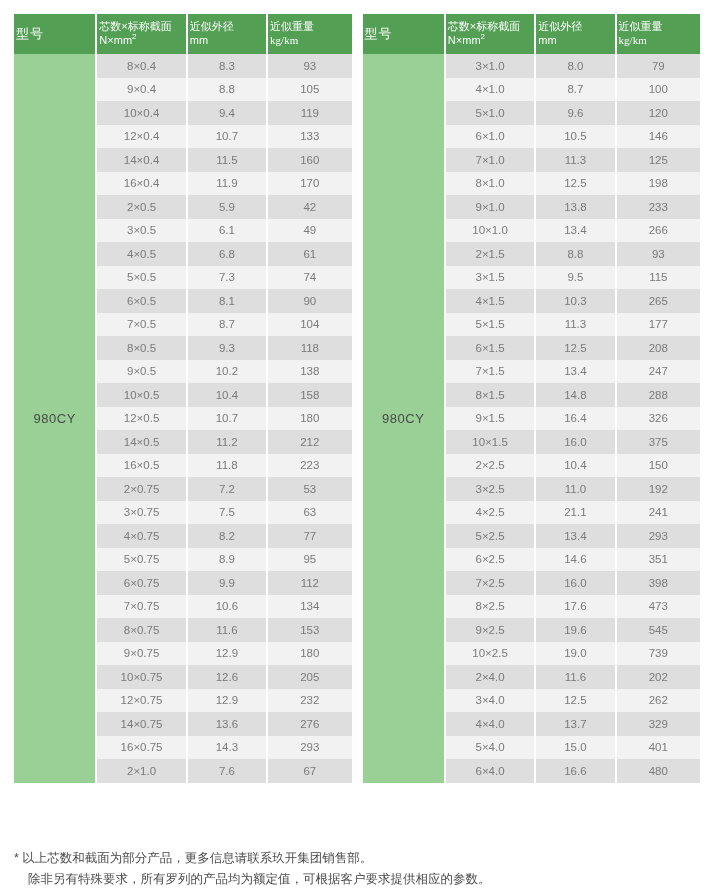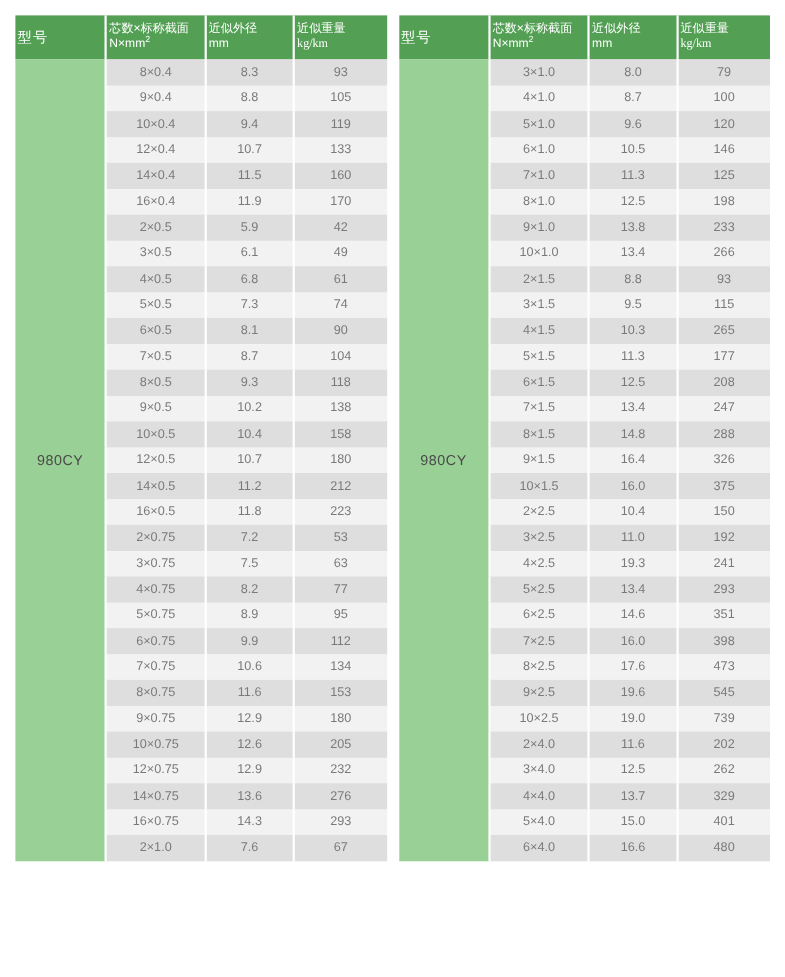--- a/index.html
+++ b/index.html
@@ -428,21 +428,21 @@
             <td class="data">10.4</td>
             <td class="data">150</td>
           </tr>
           <tr class="odd">
             <td class="data">3×2.5</td>
             <td class="data">11.0</td>
             <td class="data">192</td>
           </tr>
           <tr class="even">
             <td class="data">4×2.5</td>
-            <td class="data">19.3</td>
+            <td class="data">21.1</td>
             <td class="data">241</td>
           </tr>
           <tr class="odd">
             <td class="data">5×2.5</td>
             <td class="data">13.4</td>
             <td class="data">293</td>
           </tr>
           <tr class="even">
             <td class="data">6×2.5</td>
             <td class="data">14.6</td>
@@ -491,14 +491,18 @@
           <tr class="odd">
             <td class="data">6×4.0</td>
             <td class="data">16.6</td>
             <td class="data">480</td>
           </tr>
         </tbody>
     </table>
 
   </div>
 
+  <div class="footnote">
+    <span class="line1">* 以上芯数和截面为部分产品，更多信息请联系玖开集团销售部。</span>
+    <span class="line2">除非另有特殊要求，所有罗列的产品均为额定值，可根据客户要求提供相应的参数。</span>
+  </div>
 
 </div>
 
 </body></html>

